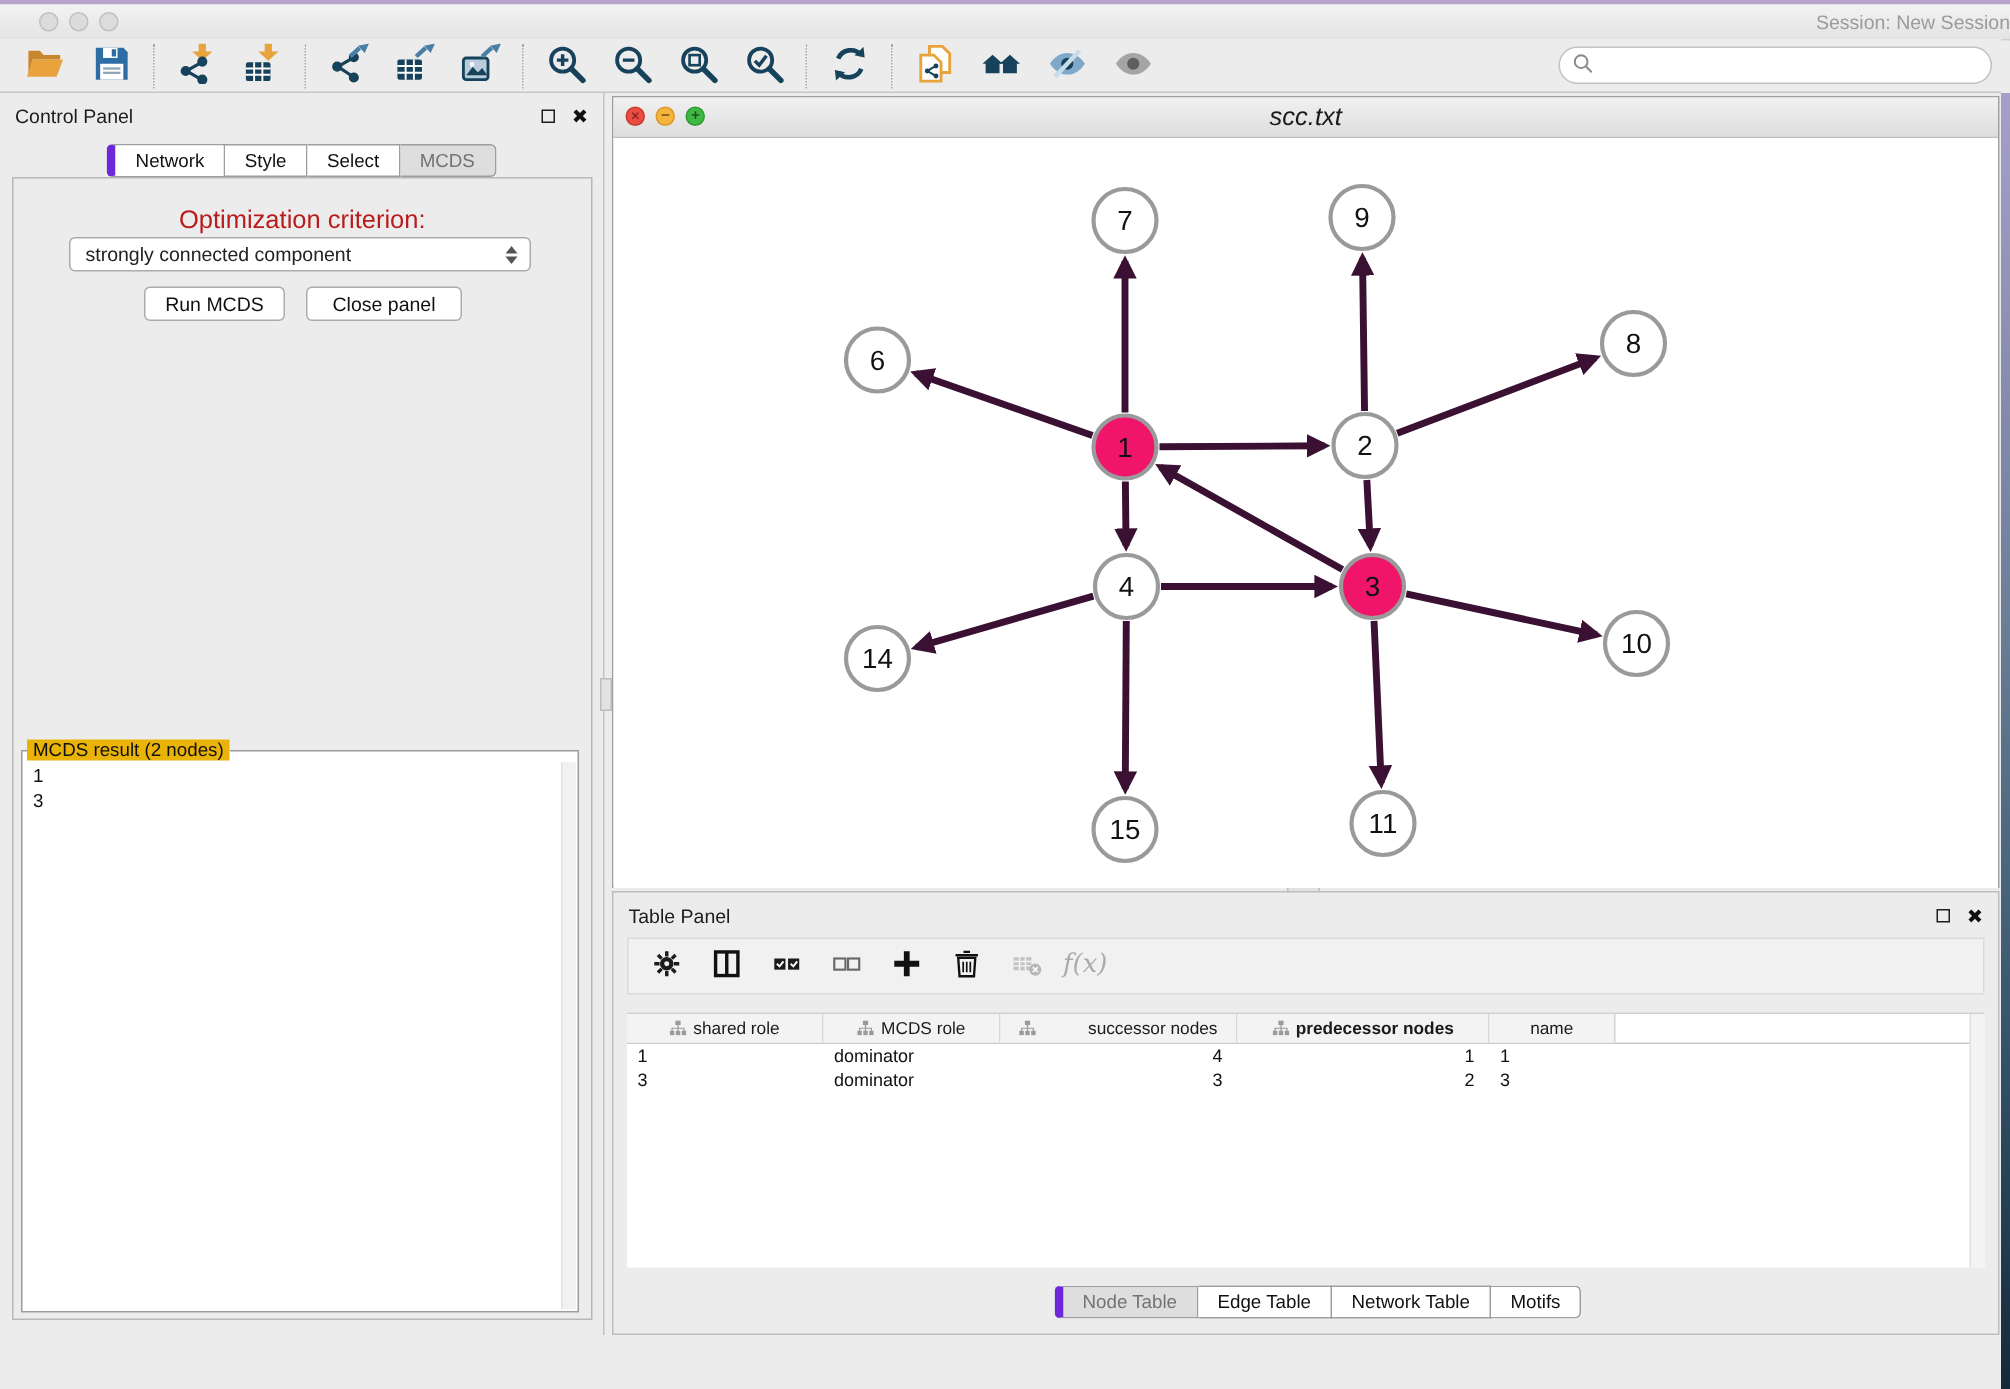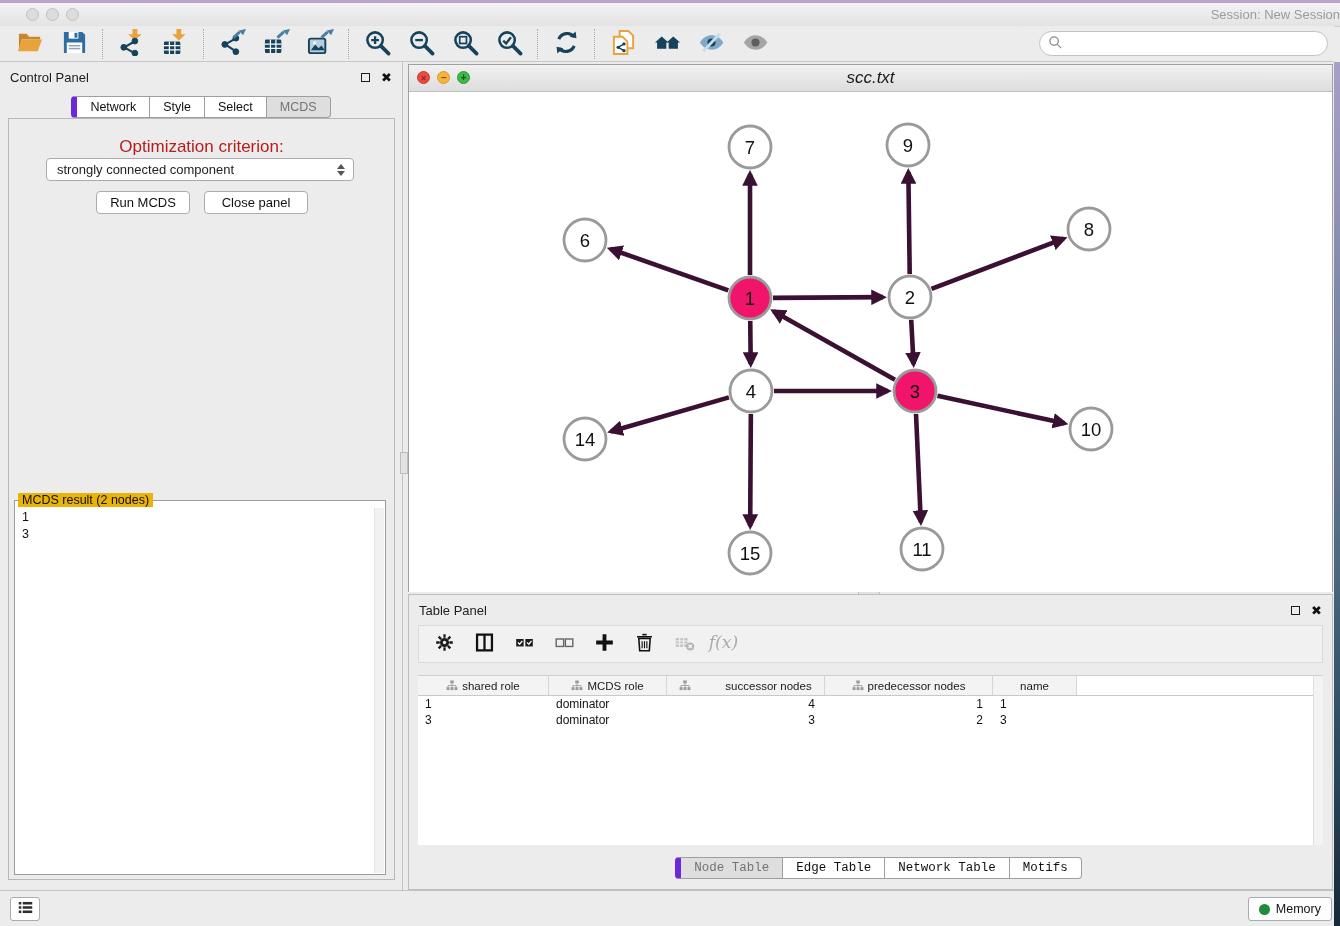--- a/index.html
+++ b/index.html
@@ -86,21 +86,21 @@
   .tp-table{position:absolute;left:9px;top:80px;right:9px;bottom:44px;background:#fff;border-top:1px solid #cfcfcf;}
   .th-row{display:flex;height:19px;border-bottom:1px solid #c9c9c9;}
   .th-cell{display:flex;align-items:center;justify-content:center;gap:4px;font-size:11.5px;color:#1a1a1a;
            background:#f3f3f3;border-right:1px solid #d6d6d6;box-sizing:border-box;cursor:pointer;}
   .th-cell svg{width:12px;height:11px;}
   .td-row{display:flex;height:16px;align-items:center;font-size:12px;color:#111;cursor:default;}
   .td-cell{box-sizing:border-box;overflow:hidden;white-space:nowrap;}
   .td-cell.left{text-align:left;padding-left:7px;}
   .td-cell.right{text-align:right;padding-right:10px;}
   .tp-scroll{position:absolute;right:0;top:0;bottom:0;width:9px;background:#f3f3f3;border-left:1px solid #e0e0e0;}
-  .tp-tabs{position:absolute;left:16px;right:0;bottom:10px;font-family:Liberation Mono, monospace;}
+  .tp-tabs{position:absolute;left:16px;right:0;bottom:10px;}
   
   .statusbar{position:absolute;left:0;top:890px;width:100%;height:36px;background:#ececec;border-top:1px solid #c2c2c2;box-sizing:border-box;}
   .list-button{position:absolute;left:10px;top:6px;width:30px;height:24px;background:#fff;border:1px solid #ababab;border-radius:3px;
                display:flex;align-items:center;justify-content:center;cursor:pointer;}
   .list-button svg{width:19px;height:19px;}
   .memory-button{position:absolute;right:8px;top:6px;height:24px;padding:0 10px;background:#fdfdfd;border:1px solid #ababab;border-radius:3px;
                  display:flex;align-items:center;gap:6px;font-size:12.5px;font-family:inherit;cursor:pointer;color:#111;}
   .memory-dot{width:11px;height:11px;border-radius:50%;background:#1f8b3b;}
 </style>
 </head>
@@ -491,21 +491,21 @@
                   <rect x="4.6" y="0.5" width="3.8" height="3.2"></rect>
                   <rect x="0.6" y="7.8" width="3.2" height="3.2"></rect>
                   <rect x="4.9" y="7.8" width="3.2" height="3.2"></rect>
                   <rect x="9.2" y="7.8" width="3.2" height="3.2"></rect>
                 </g>
                 <path d="M6.5 3.7v2.3M2.2 7.8V6h8.6v1.8M6.5 6v1.8" stroke="#9a9a9a" fill="none" stroke-width="0.9"></path>
               </svg>
             </span>
             <span>successor nodes</span>
           </div>
-          <div class="th-cell" style="width: 168px;">
+          <div class="th-cell" style="width: 168px; font-weight: bold;">
             <span style="display: inline-flex;">
               <svg viewBox="0 0 13 12">
                 <g fill="#9a9a9a">
                   <rect x="4.6" y="0.5" width="3.8" height="3.2"></rect>
                   <rect x="0.6" y="7.8" width="3.2" height="3.2"></rect>
                   <rect x="4.9" y="7.8" width="3.2" height="3.2"></rect>
                   <rect x="9.2" y="7.8" width="3.2" height="3.2"></rect>
                 </g>
                 <path d="M6.5 3.7v2.3M2.2 7.8V6h8.6v1.8M6.5 6v1.8" stroke="#9a9a9a" fill="none" stroke-width="0.9"></path>
               </svg>
@@ -535,33 +535,15 @@
       <div class="tp-scroll"></div>
     </div>
     <div class="tp-tabs tabs-row">
         <div class="tab active">Node Table</div>
         <div class="tab">Edge Table</div>
         <div class="tab">Network Table</div>
         <div class="tab">Motifs</div>
       </div>
   </div>
 
-  <div class="statusbar">
-    <button class="list-button">
-      <span><svg viewBox="0 0 24 24">
-            <g fill="#2e2e2e">
-              <rect x="3.5" y="5" width="3.2" height="3.2"></rect>
-              <rect x="8.5" y="5" width="12" height="3.2"></rect>
-              <rect x="3.5" y="10.4" width="3.2" height="3.2"></rect>
-              <rect x="8.5" y="10.4" width="12" height="3.2"></rect>
-              <rect x="3.5" y="15.8" width="3.2" height="3.2"></rect>
-              <rect x="8.5" y="15.8" width="12" height="3.2"></rect>
-            </g>
-          </svg></span>
-    </button>
-    <button class="memory-button">
-      <span class="memory-dot"></span>
-      <span>Memory</span>
-    </button>
-  </div>
 
   <div class="desktop-right"></div>
 </div>
 
 </body></html>

